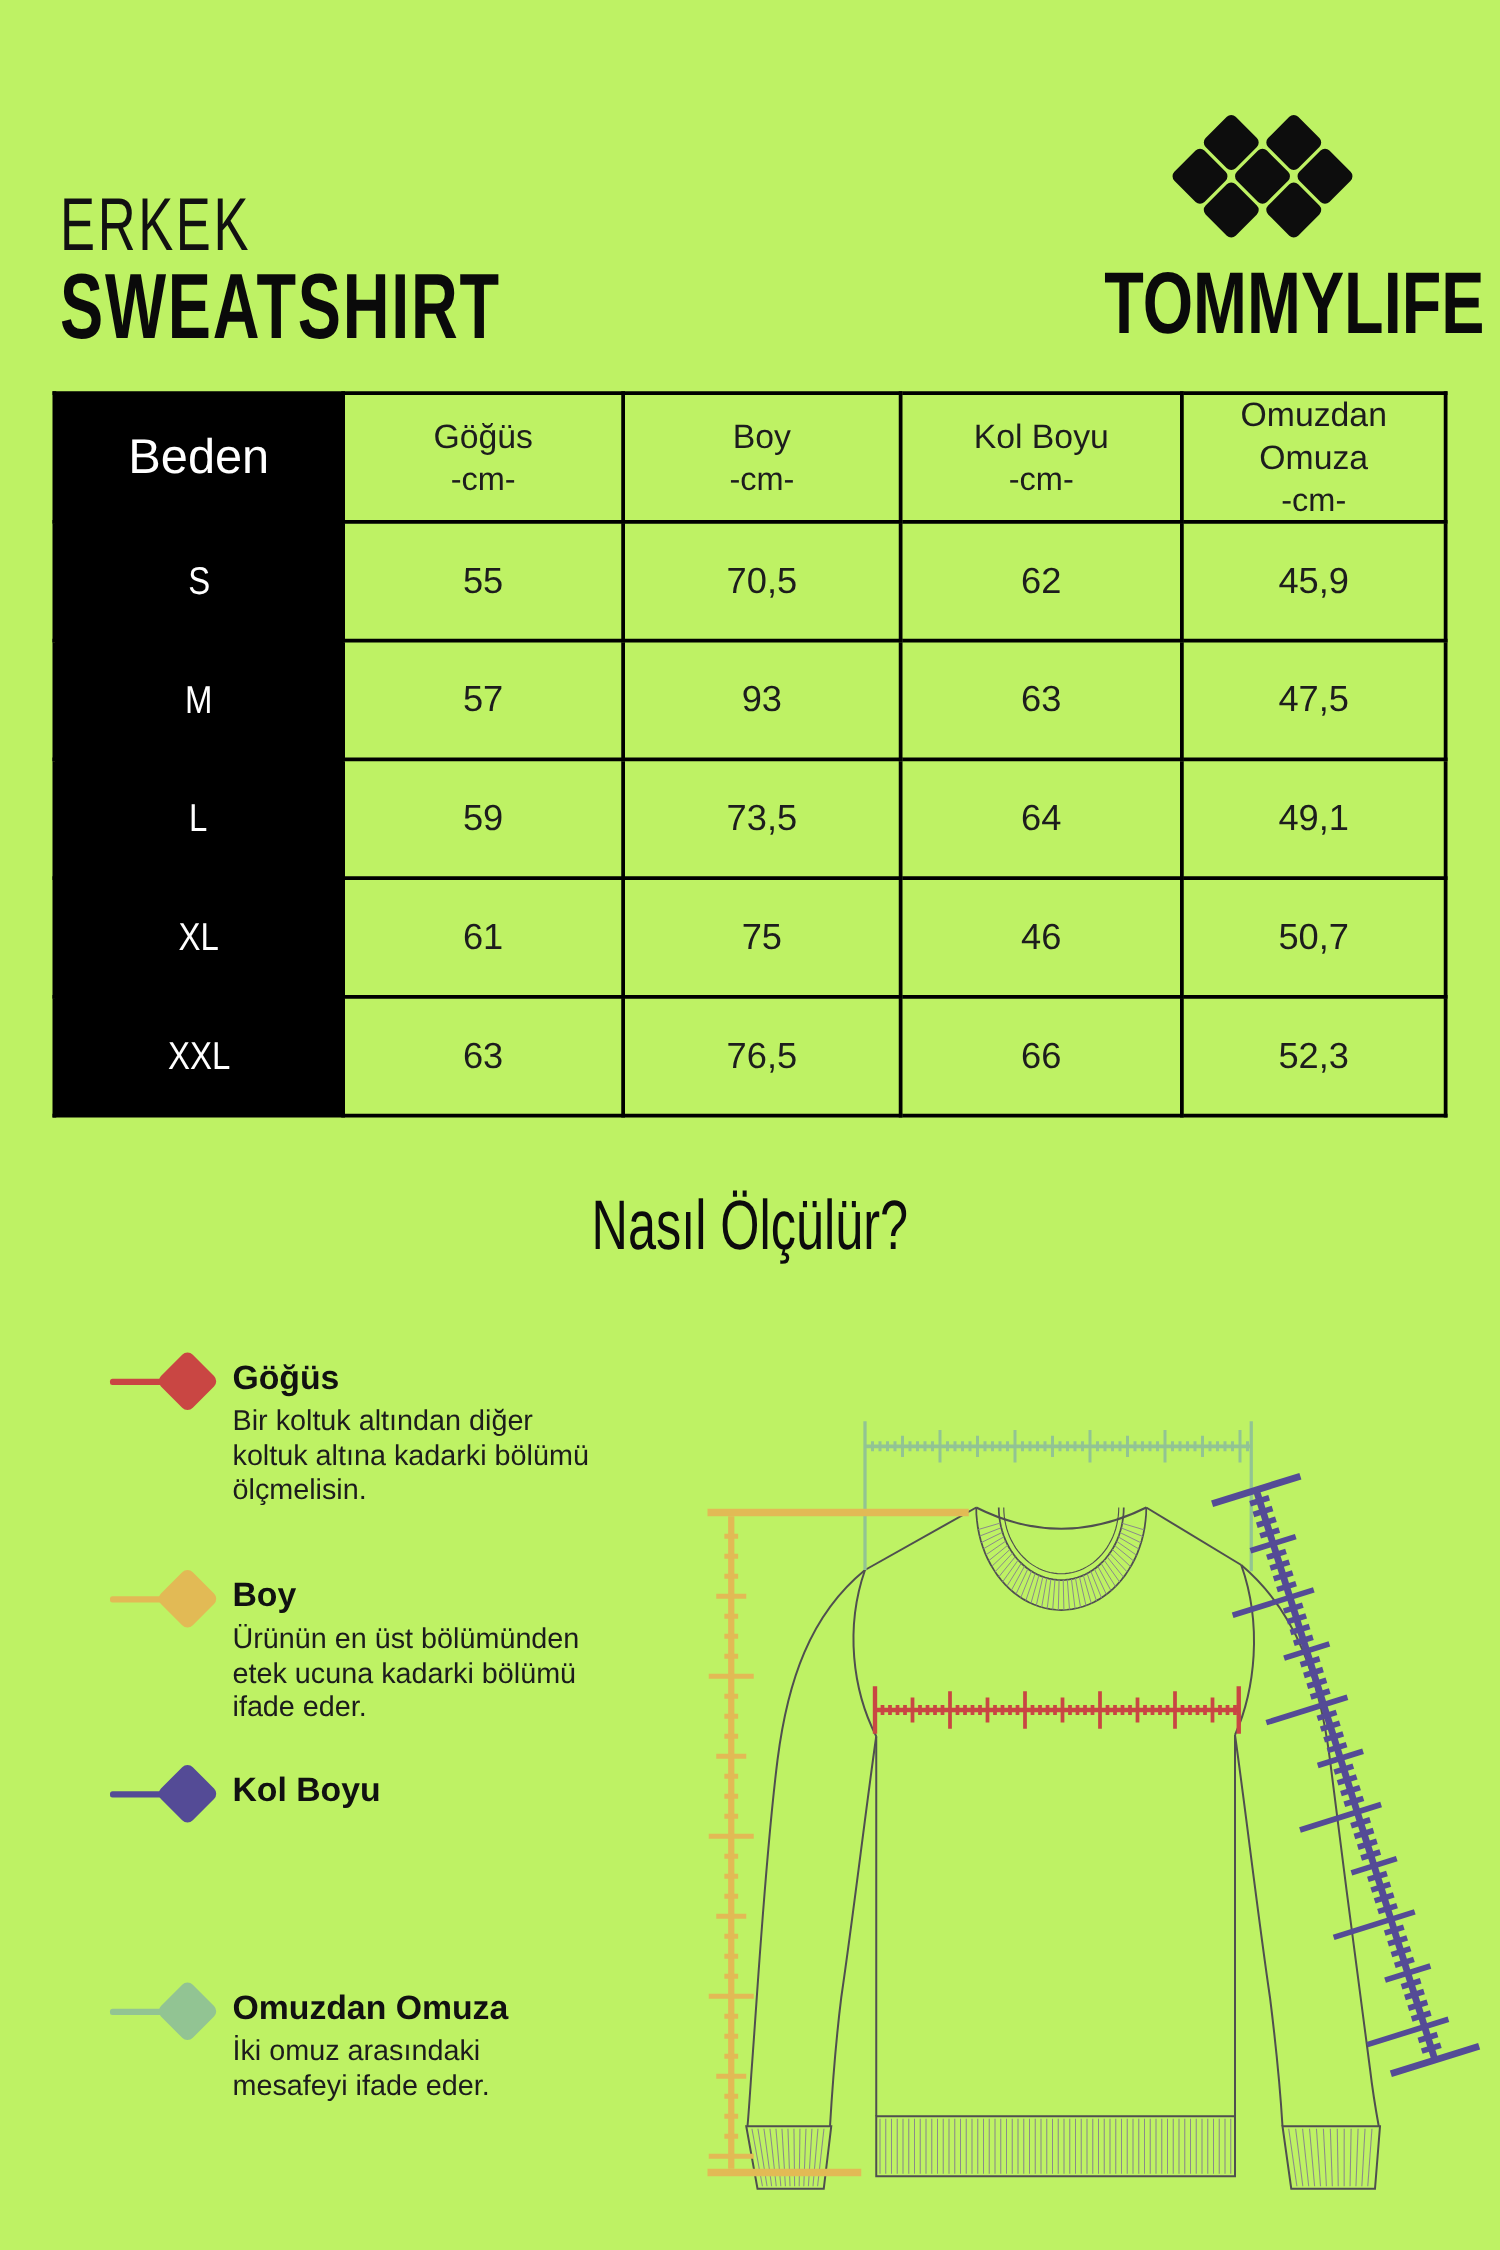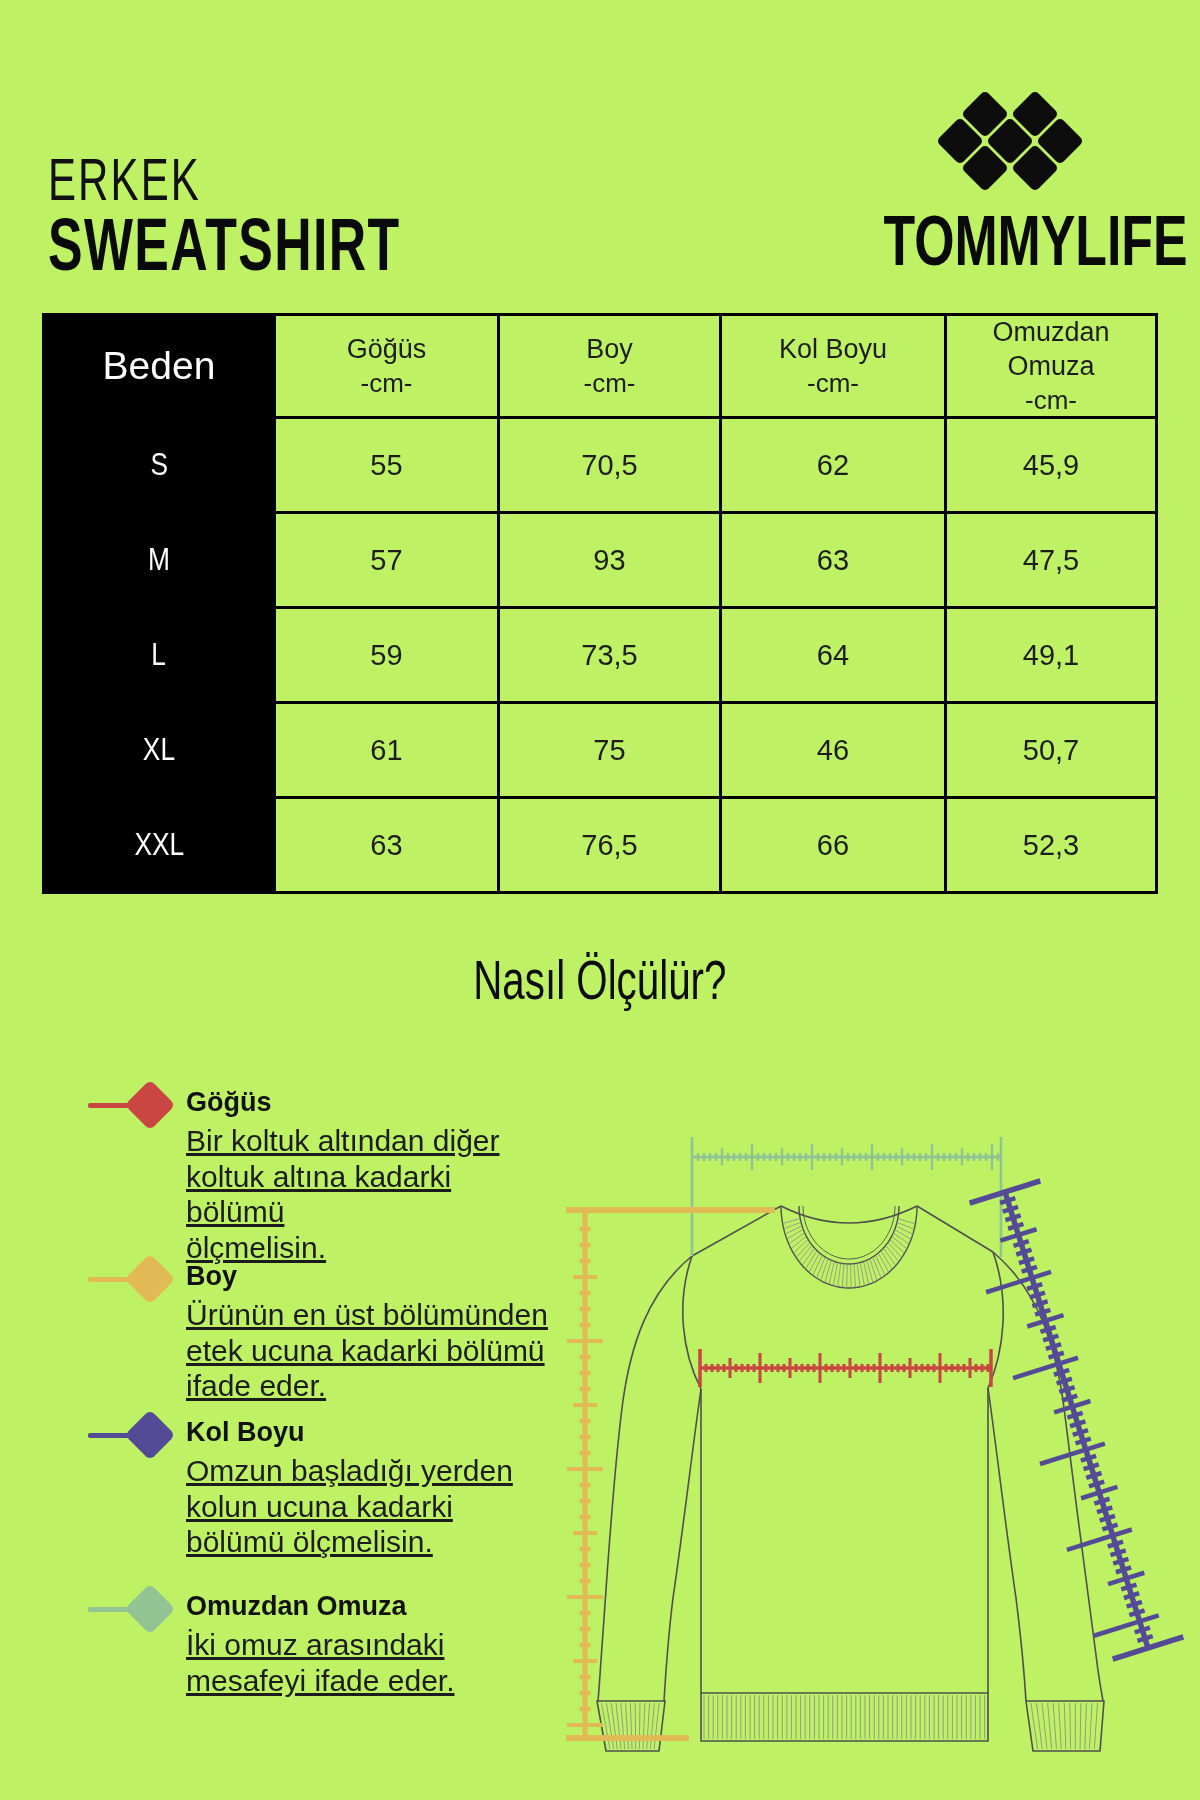--- a/index.html
+++ b/index.html
@@ -30,21 +30,21 @@
                font-size:56px;font-weight:400;line-height:1;color:#0c0c0c;}
   .howto-title .cond{transform-origin:center;transform:scaleX(.72);}
 
   .legend-item{position:absolute;left:85px;width:470px;}
   .legend-marker{position:absolute;left:0;top:0;width:110px;height:50px;}
   .legend-line{position:absolute;left:3px;top:17px;width:48px;height:5px;border-radius:2px;}
   .legend-diamond{position:absolute;left:47px;top:1px;width:36px;height:36px;border-radius:6px;
                   transform:rotate(45deg);}
   .legend-text{margin-left:101px;}
   .legend-title{font-size:27px;font-weight:700;line-height:1.2;margin:0;color:#111;}
-  .legend-desc{font-size:30px;line-height:1.18;margin:5px 0 0;white-space:pre-line;color:#1c1c1c;text-decoration:underline;}
+  .legend-desc{font-size:23px;line-height:1.18;margin:5px 0 0;white-space:pre-line;color:#1c1c1c;}
 
   #diagram{position:absolute;left:470px;top:1080px;}
 </style>
 </head>
 <body>
 
 <div class="page">
 
   <div class="title-erkek">
     <span class="cond">ERKEK</span>
@@ -153,23 +153,20 @@
 ifade eder.</p>
         </div>
       </div>
       <div class="legend-item" style="top: 1416px;">
         <div class="legend-marker">
           <div class="legend-line" style="background: rgb(84, 75, 150);"></div>
           <div class="legend-diamond" style="background: rgb(84, 75, 150);"></div>
         </div>
         <div class="legend-text">
           <p class="legend-title">Kol Boyu</p>
-          <p class="legend-desc">Omzun başladığı yerden
-kolun ucuna kadarki
-bölümü ölçmelisin.</p>
         </div>
       </div>
       <div class="legend-item" style="top: 1590px;">
         <div class="legend-marker">
           <div class="legend-line" style="background: rgb(146, 196, 147);"></div>
           <div class="legend-diamond" style="background: rgb(146, 196, 147);"></div>
         </div>
         <div class="legend-text">
           <p class="legend-title">Omuzdan Omuza</p>
           <p class="legend-desc">İki omuz arasındaki

